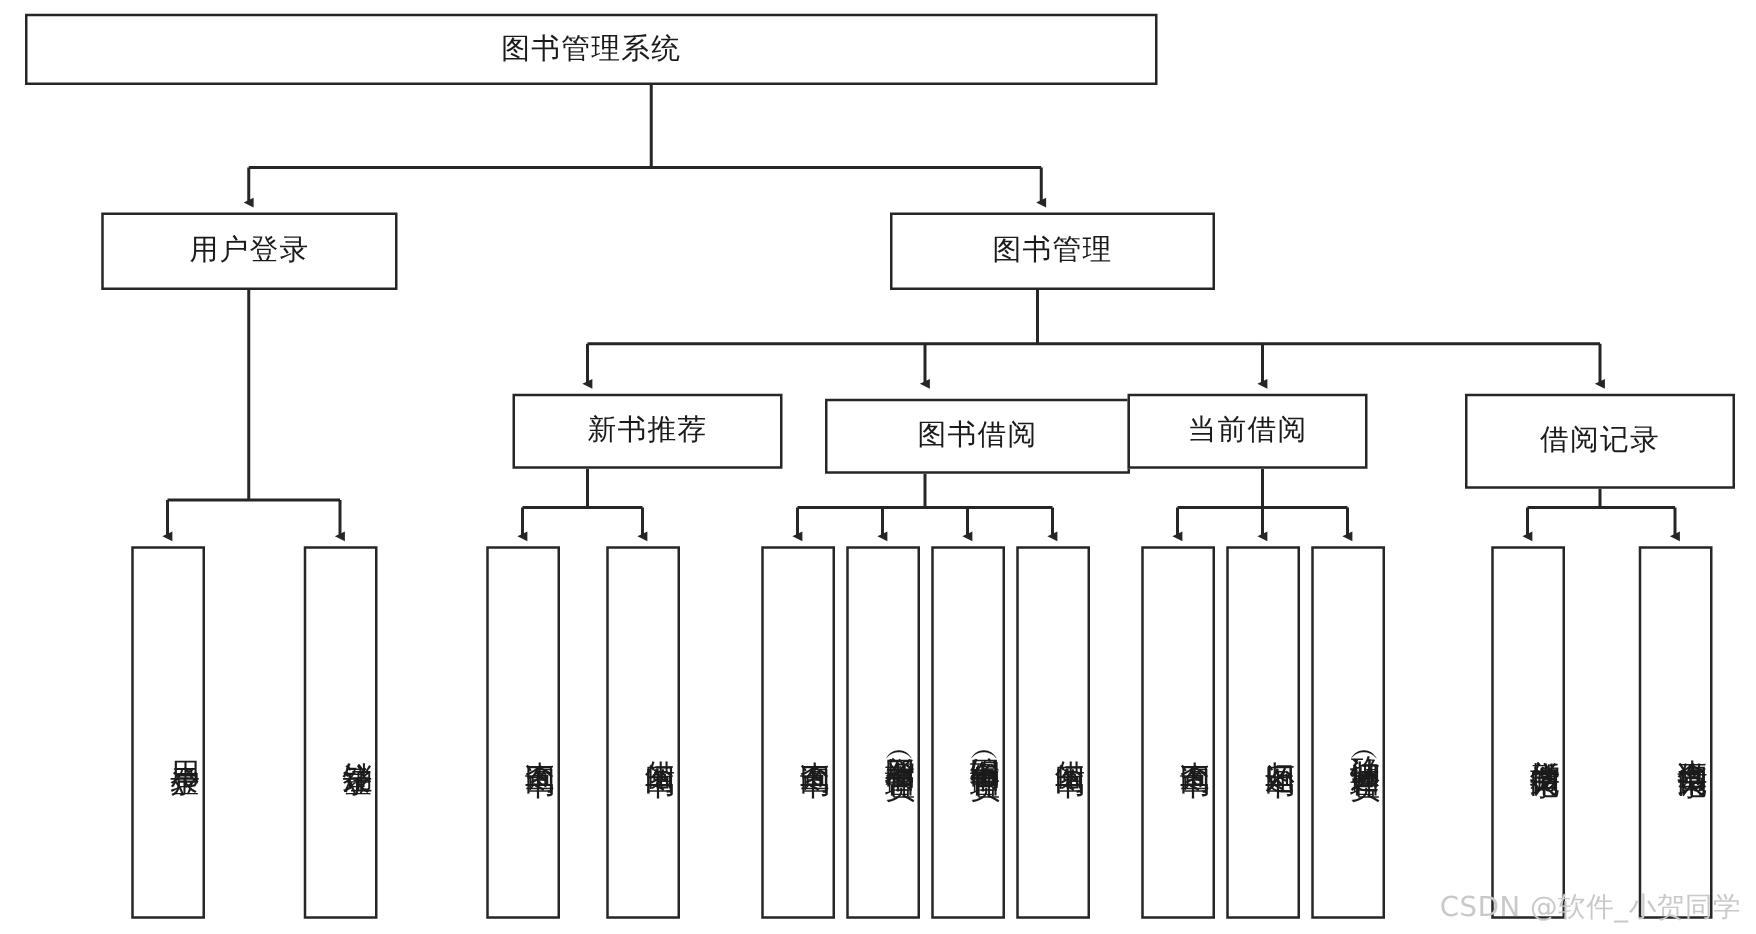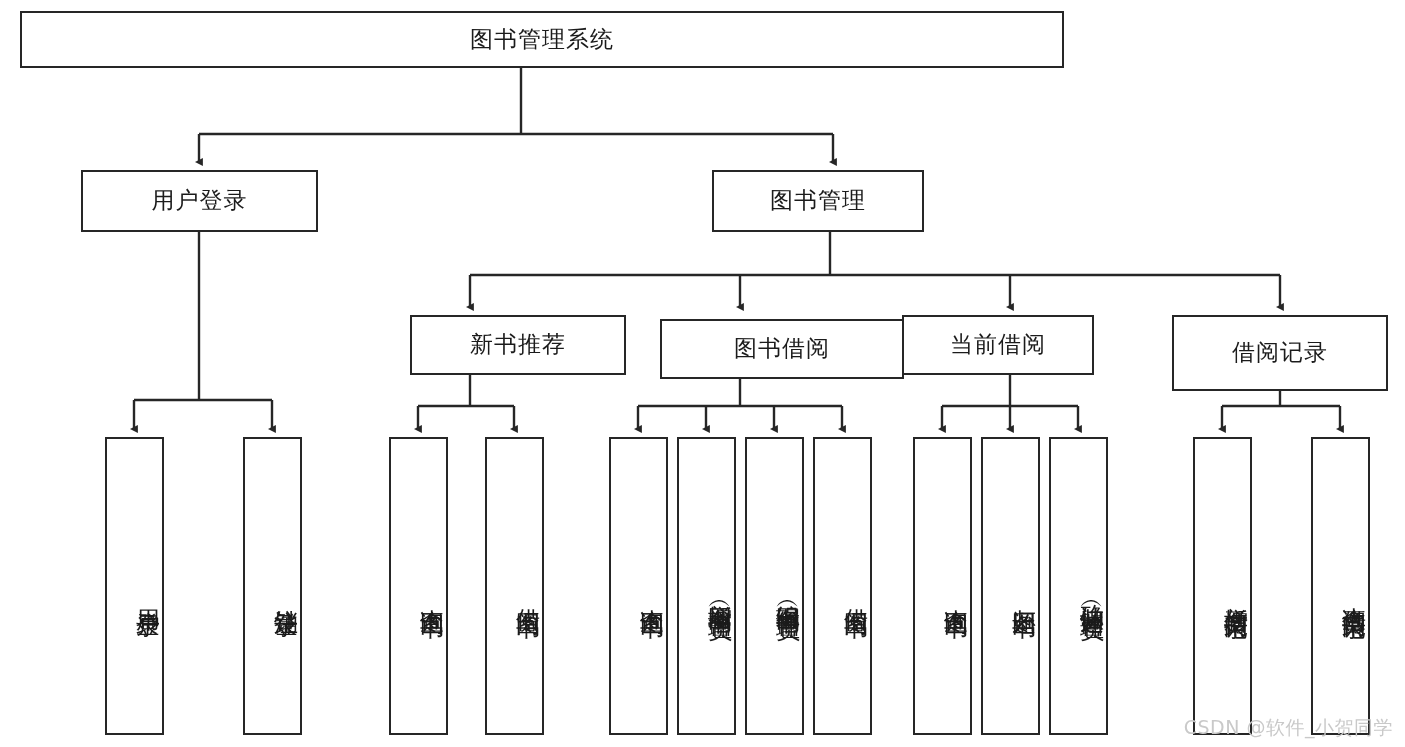--- a/index.html
+++ b/index.html
@@ -51,21 +51,21 @@
     white-space:pre;
   }
   .node.vertical .label{
     writing-mode:vertical-rl;
     text-orientation:upright;
   }
   #watermark{
     position:absolute;
     right:12px;
     bottom:6px;
-    font-size:19px;
+    font-size:22px;
     color:#c9c9c9;
     letter-spacing:0.5px;
     white-space:nowrap;
     user-select:none;
   }
 </style>
 </head>
 <body>
 
 <div id="diagram">
@@ -114,28 +114,28 @@
       <path d="M1078,406 L1078,429" marker-end="url(#arrow)"></path>
 
       <path d="M1280,375 L1280,406"></path>
       <path d="M1222,406 L1340,406"></path>
       <path d="M1222,406 L1222,429" marker-end="url(#arrow)"></path>
       <path d="M1340,406 L1340,429" marker-end="url(#arrow)"></path>
 
     </g>
   </svg>
 
-  <div class="node horizontal" style="left:20px; top:11px; width:1044px; height:57px;">
+  <div class="node horizontal" style="left:20px; top:11px; width:906px; height:57px;">
     <span class="label">图书管理系统</span>
   </div>
 
   <div class="node horizontal" style="left:81px; top:170px; width:237px; height:62px;">
     <span class="label">用户登录</span>
   </div>
-  <div class="node horizontal" style="left:712px; top:170px; width:212px; height:62px;">
+  <div class="node horizontal" style="left:712px; top:170px; width:260px; height:62px;">
     <span class="label">图书管理</span>
   </div>
 
   <div class="node horizontal" style="left:362px; top:315px; width:216px; height:60px;margin-left:48px;">
     <span class="label">新书推荐</span>
   </div>
   <div class="node horizontal" style="left:632px; top:319px; width:244px; height:60px;margin-left:28px;">
     <span class="label">图书借阅</span>
   </div>
   <div class="node horizontal" style="left:902px; top:315px; width:192px; height:60px;">

